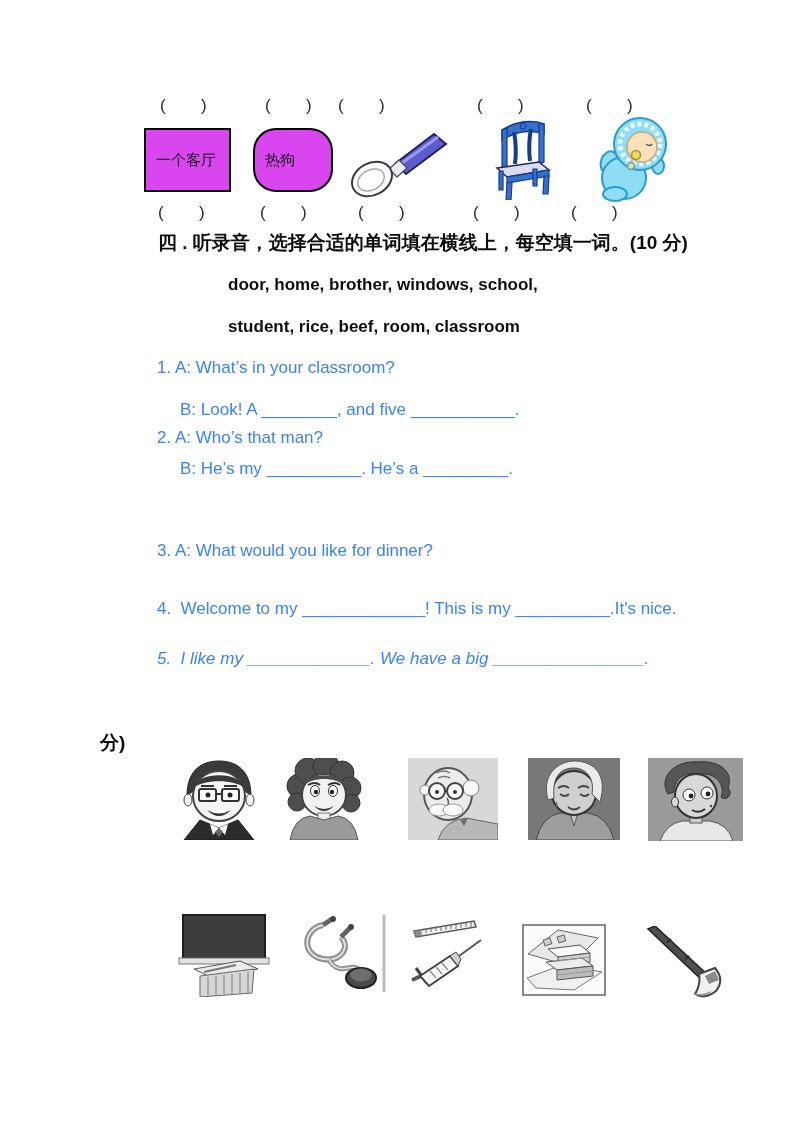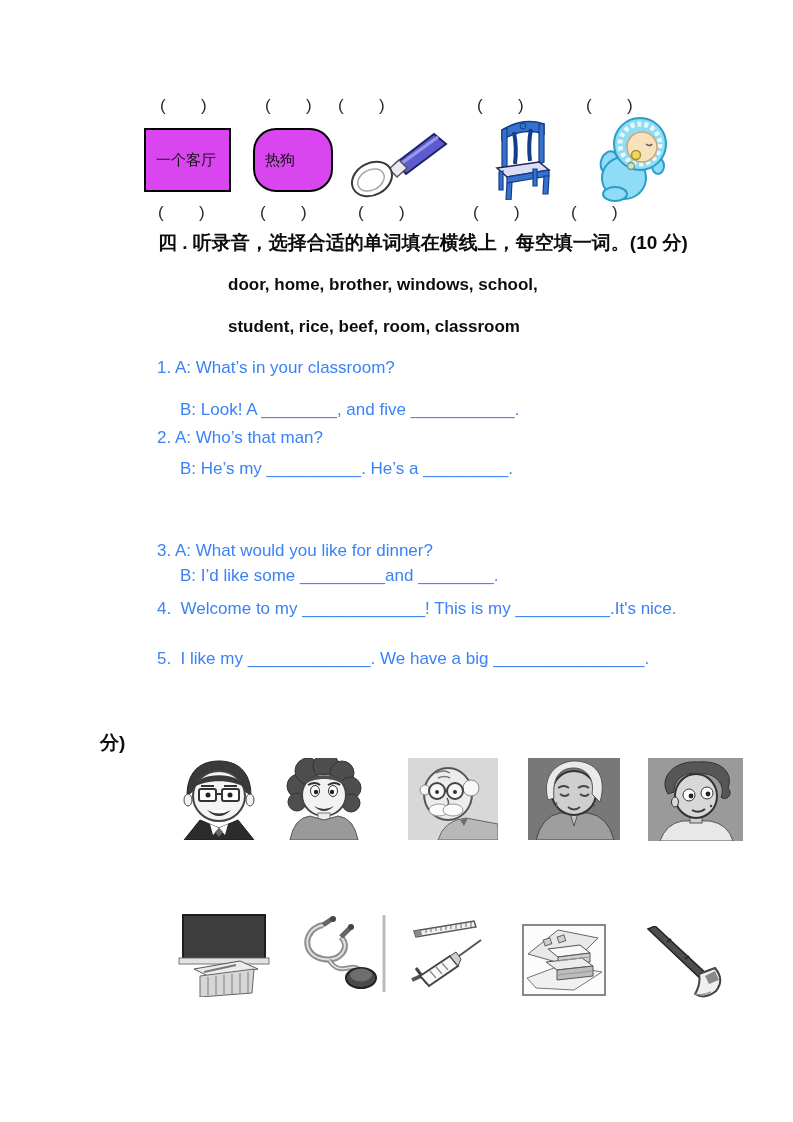--- a/index.html
+++ b/index.html
@@ -88,23 +88,22 @@
 
   <div class="abs heading" style="left:158px;top:230px;">四 . 听录音，选择合适的单词填在横线上，每空填一词。(10 分)</div>
   <div class="abs wordbank" style="left:228px;top:317px;">student, rice, beef, room, classroom</div>
   <div class="abs wordbank" style="left:228px;top:275px;">door, home, brother, windows, school,</div>
 
   <div class="abs qline" style="left:157px;top:358px;">1. A: What’s in your classroom?</div>
   <div class="abs qline" style="left:180px;top:400px;">B: Look! A ________, and five ___________.</div>
   <div class="abs qline" style="left:157px;top:428px;">2. A: Who’s that man?</div>
   <div class="abs qline" style="left:180px;top:459px;">B: He’s my __________. He’s a _________.</div>
   <div class="abs qline" style="left:157px;top:541px;">3. A: What would you like for dinner?</div>
-  <div class="abs qline" style="left:180px;top:566px;">B: I’d like some _________and ________.</div>
   <div class="abs qline" style="left:157px;top:599px;">4.  Welcome to my _____________! This is my __________.It's nice.</div>
-  <div class="abs qline" style="left:157px;top:649px;">5.  I like my _____________. We have a big ________________.</div>
+  <div class="abs qline" style="left:157px;top:649px;font-style:italic;">5.  I like my _____________. We have a big ________________.</div>
 
   <div class="abs heading" style="left:100px;top:730px;">分)</div>
 
   <div class="abs img-slot" style="left:180px;top:758px;width:78px;height:82px;">
     <svg viewBox="0 0 78 82" width="78" height="82">
       <path d="M7,38 C7,10 24,3 39,3 C56,3 71,12 71,38 L64,32 C64,20 52,14 39,15 C26,14 14,20 14,32 Z" fill="#3a3a3a" stroke="#222"></path>
       <ellipse cx="8" cy="42" rx="4" ry="6" fill="#f2f2f2" stroke="#444"></ellipse>
       <ellipse cx="70" cy="42" rx="4" ry="6" fill="#f2f2f2" stroke="#444"></ellipse>
       <ellipse cx="39" cy="38" rx="26" ry="25" fill="#f4f4f4" stroke="#444" stroke-width="2"></ellipse>
       <path d="M13,30 C17,13 61,13 65,30 C54,21 24,21 13,30 Z" fill="#3a3a3a"></path>

